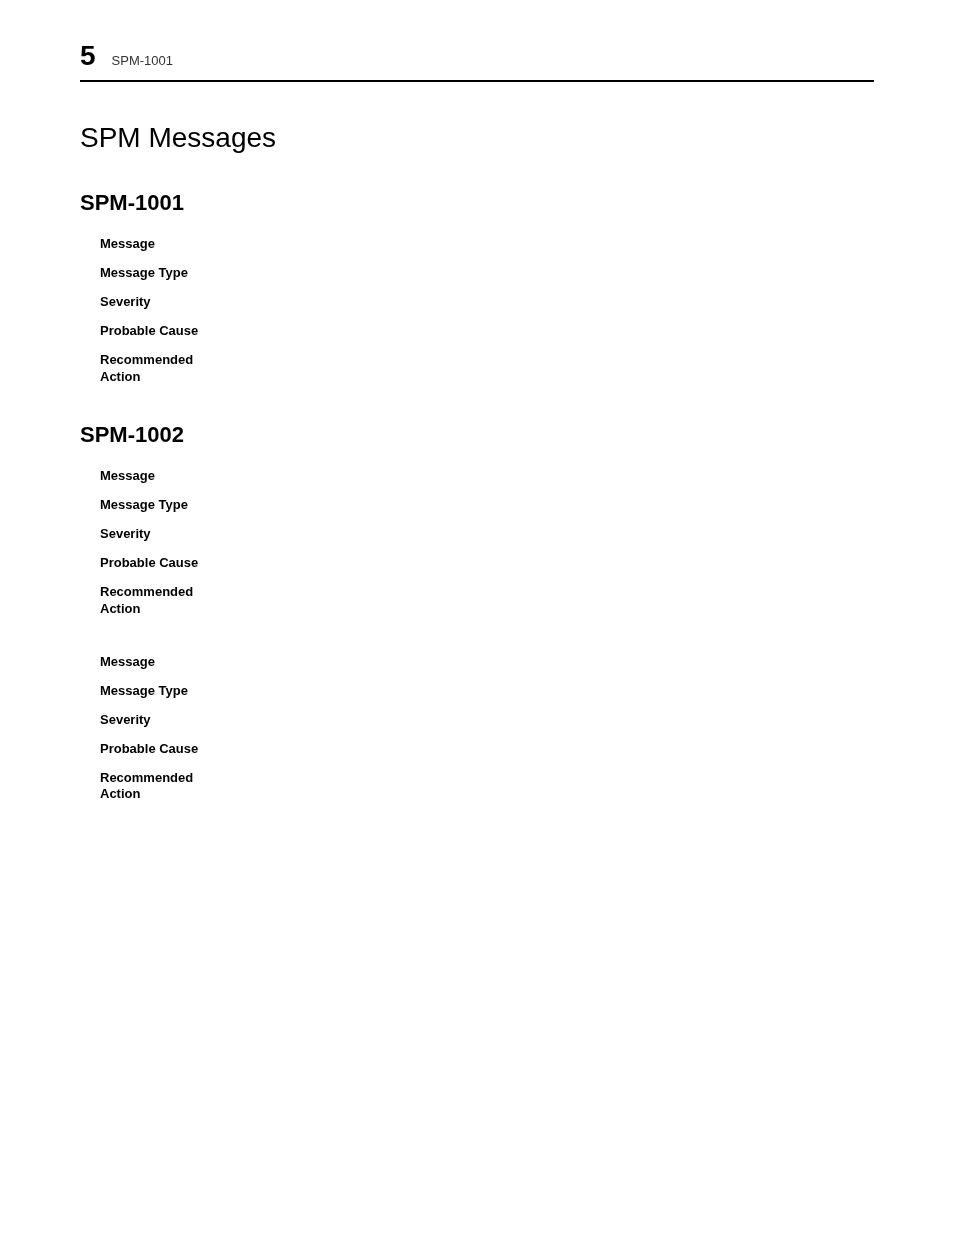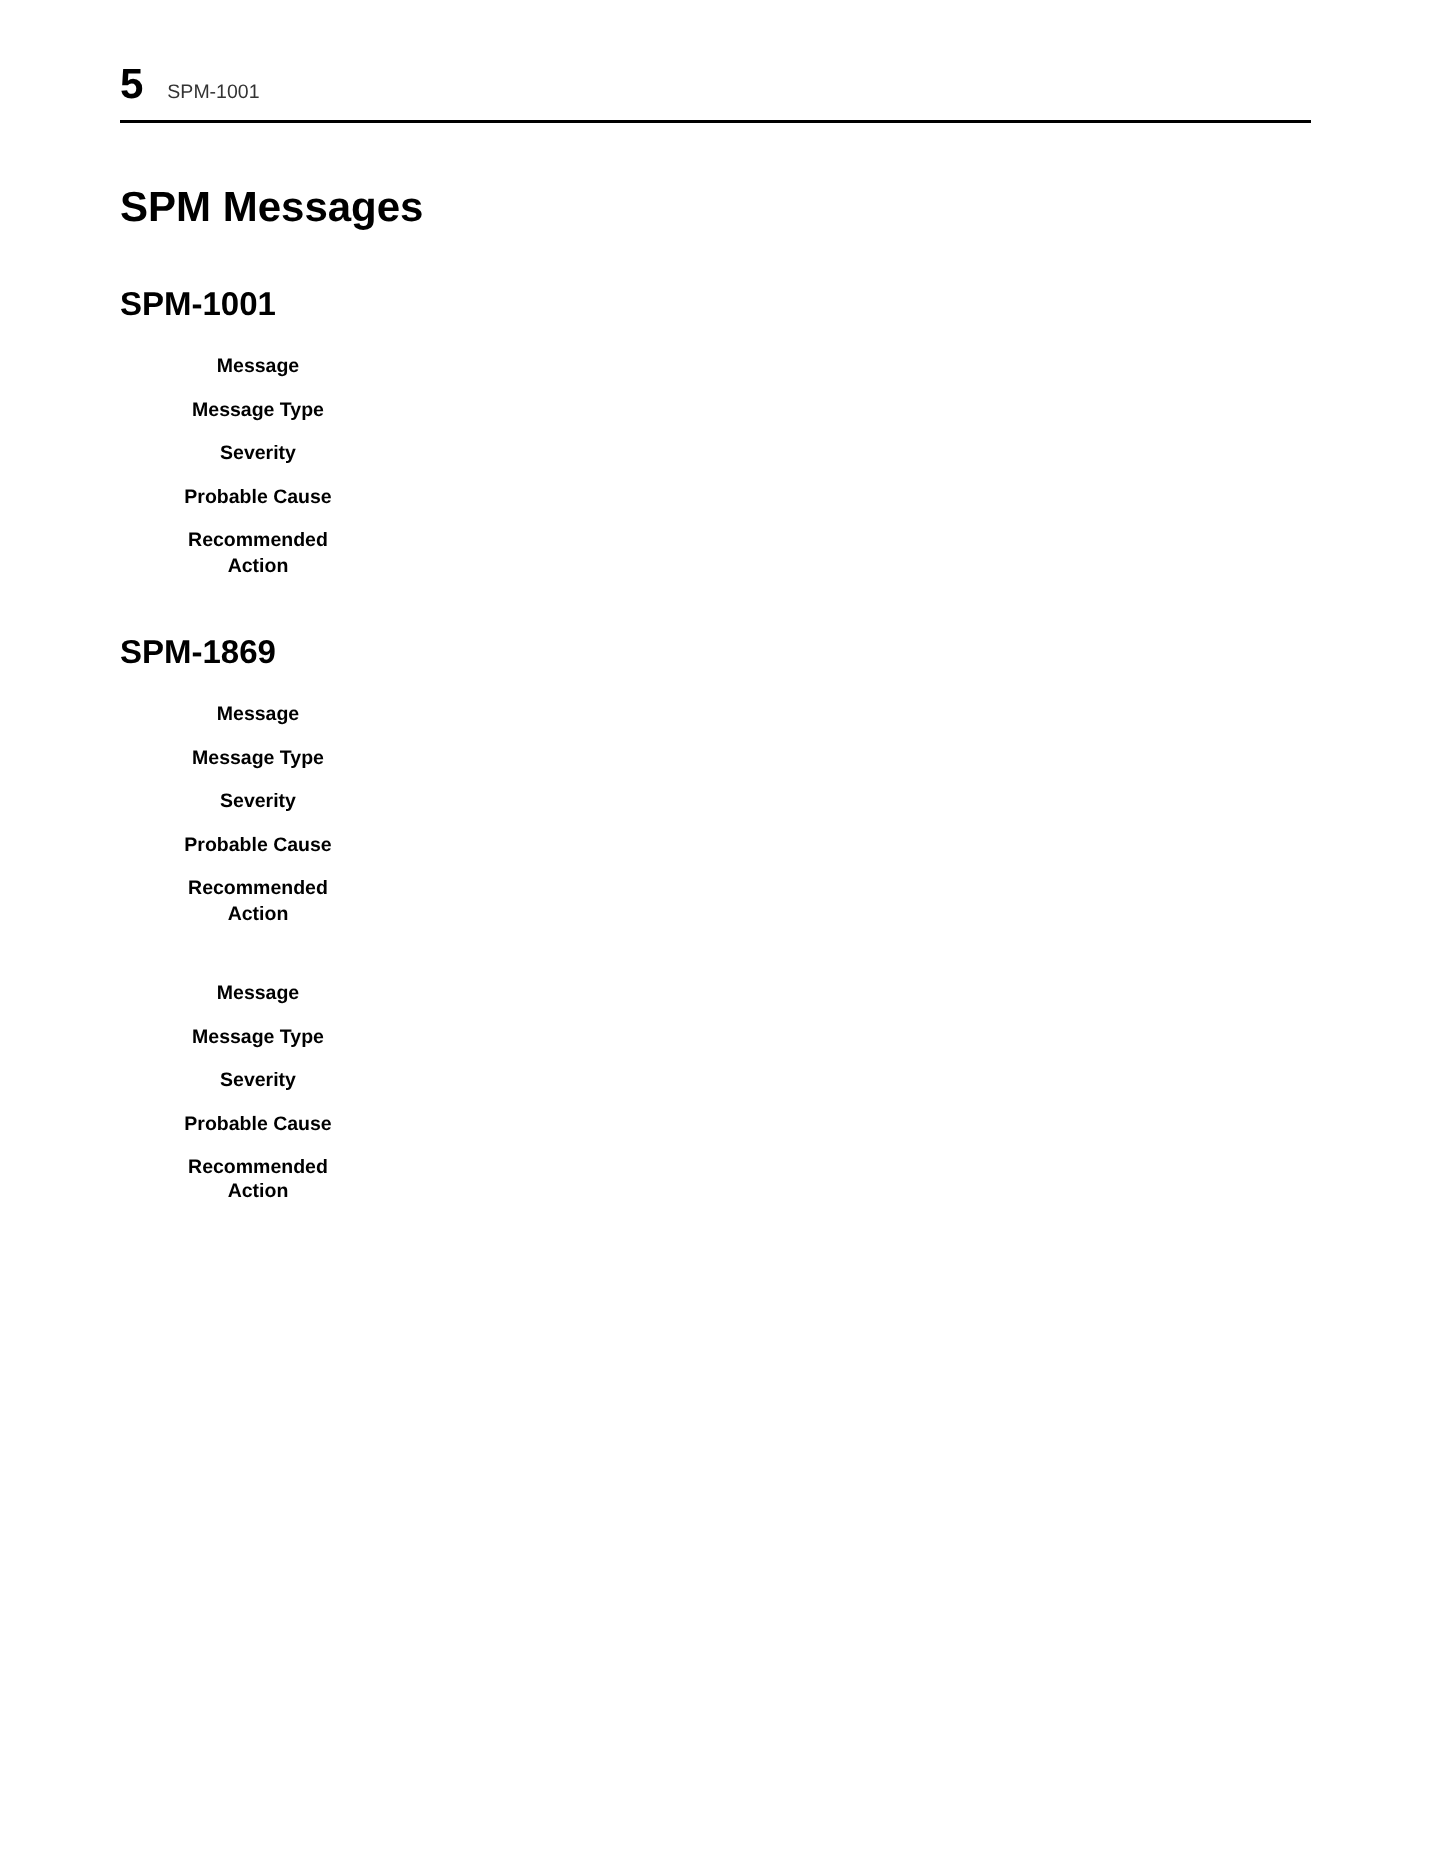--- a/index.html
+++ b/index.html
@@ -34,21 +34,21 @@
     }
 
     .page-subtitle {
       font-size: 13px;
       font-weight: normal;
       color: #333;
     }
 
     .chapter-title {
       font-size: 28px;
-      font-weight: bold;
+      font-weight: normal;
       margin-bottom: 36px;
       font-family: Arial, Helvetica, sans-serif;
     }
 
     .section {
       margin-bottom: 36px;
     }
 
     .section-title {
       font-size: 22px;
@@ -60,21 +60,21 @@
     .field-row {
       display: flex;
       margin-bottom: 14px;
       padding-left: 20px;
     }
 
     .field-label {
       font-size: 13px;
       font-weight: bold;
       min-width: 160px;
-      text-align: center;
+      text-align: left;
       padding-right: 16px;
       flex-shrink: 0;
     }
 
     .field-value {
       font-size: 13px;
       flex: 1;
     }
 
     .recommended-action .field-label {
@@ -109,21 +109,21 @@
       <div class="field-row">
         <div class="field-label">Probable Cause</div>
         <div class="field-value"></div>
       </div>
       <div class="field-row recommended-action">
         <div class="field-label">Recommended<br>Action</div>
         <div class="field-value"></div>
       </div>
     </div>
     <div class="section">
-      <h2 class="section-title">SPM-1869</h2>
+      <h2 class="section-title">SPM-1002</h2>
       <div class="field-row">
         <div class="field-label">Message</div>
         <div class="field-value"></div>
       </div>
       <div class="field-row">
         <div class="field-label">Message Type</div>
         <div class="field-value"></div>
       </div>
       <div class="field-row">
         <div class="field-label">Severity</div>

